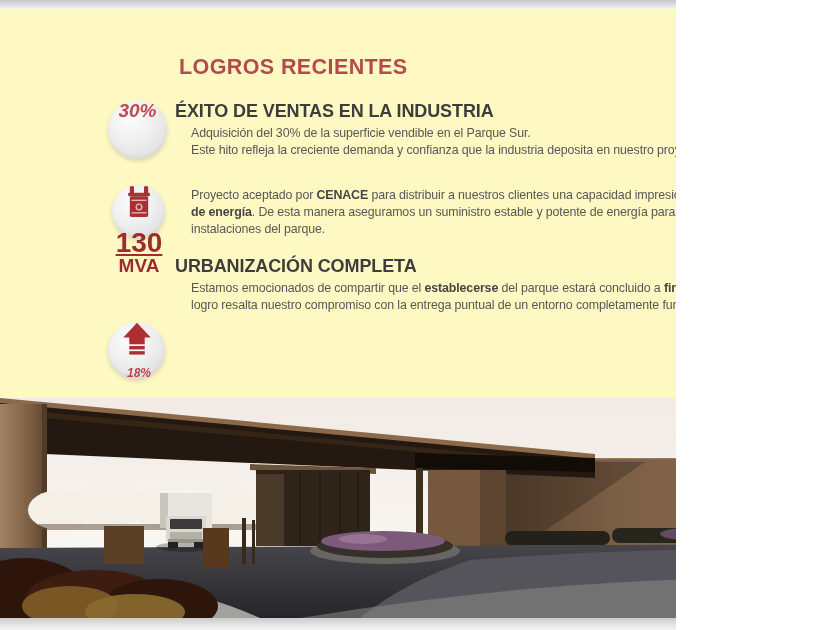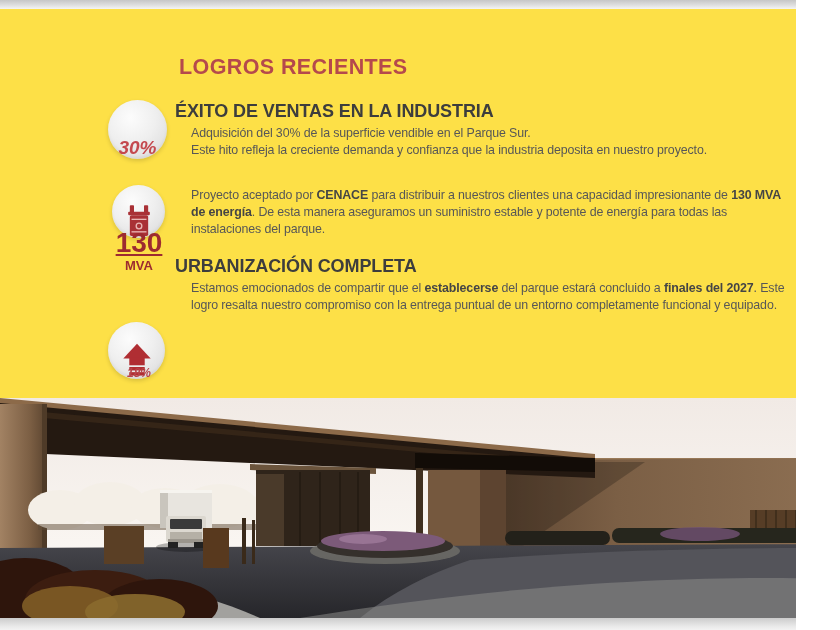--- a/index.html
+++ b/index.html
@@ -1,17 +1,17 @@
 <!DOCTYPE html>
 <html style="--accent-red: #b5494c; --icon-red: #a93136; --metric-red: #9d2b30; --heading-gray: #3d3d3d; --body-gray: #575757;"><head>
 <meta charset="utf-8">
 <style>
   html,body{margin:0;padding:0;background:#ffffff;}
   .slide{
-    position:relative;width:796px;height:630px;background:#fde047;overflow:hidden;
+    position:relative;width:676px;height:630px;background:#fef9c3;overflow:hidden;
     font-family:"Liberation Sans",sans-serif;
   }
   .top-strip{position:absolute;top:0;left:0;width:840px;height:9px;
     background:linear-gradient(180deg,#c6c6c6 0%,#dedede 55%,#f4f4f4 100%);}
   .bottom-strip{position:absolute;top:618px;left:0;width:840px;height:12px;
     background:linear-gradient(180deg,#cccccc 0%,#e9e9e9 70%,#f2f2f2 100%);}
 
   .page-title{position:absolute;left:179px;top:55px;margin:0;
     font-size:21.5px;font-weight:bold;letter-spacing:.4px;
     color:var(--accent-red,#b5494c);}
@@ -20,30 +20,30 @@
   .row h2{margin:0;font-size:18px;font-weight:bold;letter-spacing:-.1px;
     color:var(--heading-gray,#3d3d3d);}
   .row p{margin:3px 0 0 16px;font-size:12.4px;line-height:17px;letter-spacing:-.12px;
     color:var(--body-gray,#575757);white-space:pre-line;}
   .row p b{color:#454545;}
   .row1{top:101px}.row2{top:184px}.row3{top:256px}.row4{top:327px}
 
   .badge-circle{position:absolute;border-radius:50%;
     background:radial-gradient(circle at 38% 30%,#fcfcfc 0%,#efefef 45%,#e0e0e0 80%,#d6d6d6 100%);
     box-shadow:0 2px 4px rgba(0,0,0,.15), inset 0 -2px 3px rgba(0,0,0,.05);
-    display:flex;align-items:flex-end;justify-content:center;}
+    display:flex;align-items:flex-start;justify-content:center;}
   .badge1{left:108px;top:100px;width:59px;height:59px;}
   .badge2{left:112px;top:185px;width:53px;height:53px;}
   .badge4{left:108px;top:322px;width:57px;height:57px;}
   .badge1 .pct{font-size:19px;font-weight:bold;font-style:italic;color:#c4494f;}
 
   .metric{position:absolute;left:98px;width:82px;text-align:center;
     font-weight:bold;color:var(--metric-red,#9d2b30);}
   .metric-value{top:229px;font-size:28px;line-height:28px;text-decoration:underline;}
-  .metric-unit{top:258px;font-size:13px;line-height:16px;}
+  .metric-unit{top:258px;font-size:19px;line-height:16px;}
   .metric-18{top:366px;font-size:12px;font-style:italic;color:#b8444a;}
 
   .photo{position:absolute;left:0;top:398px;width:840px;height:220px;}
   .photo svg{display:block;}
 </style>
 </head>
 <body>
 
 <div class="slide">
 

